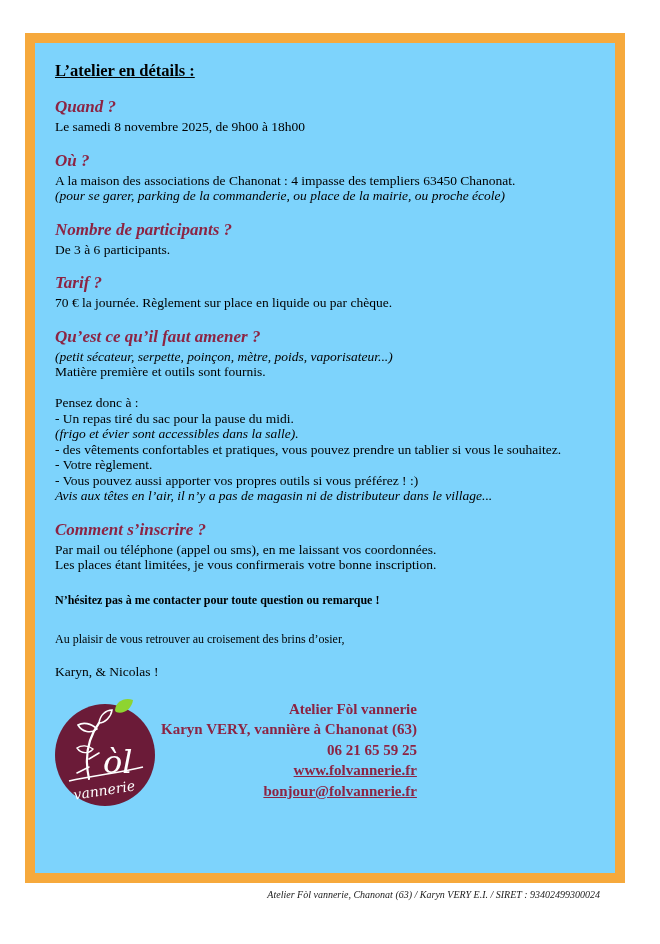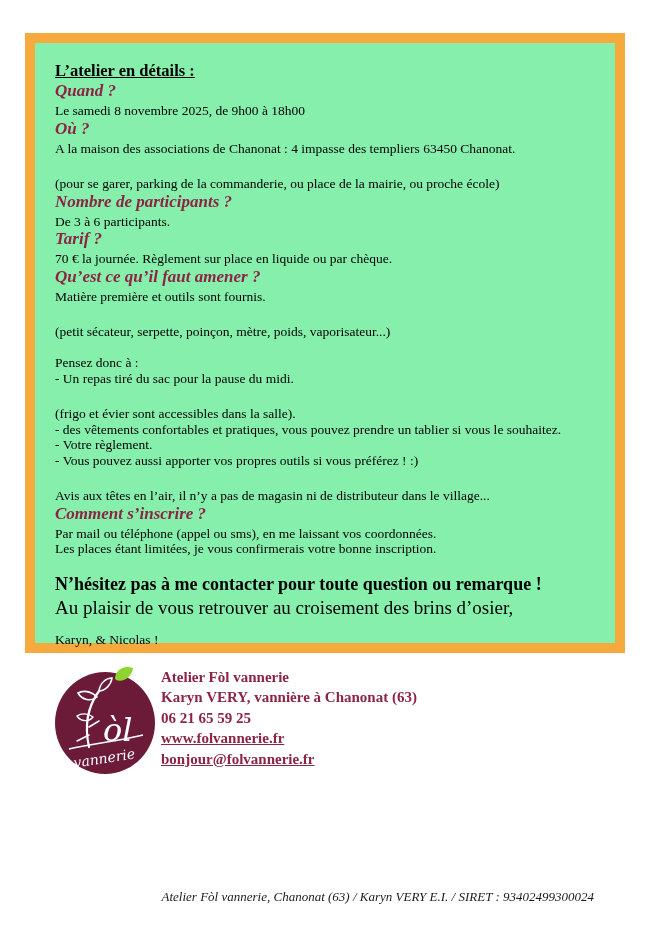--- a/index.html
+++ b/index.html
@@ -14,58 +14,59 @@
   html,body{width:660px;height:944px;background:#ffffff;}
   body{
     font-family:"Liberation Serif", serif;
     color:var(--color-body);
     position:relative;
     overflow:hidden;
   }
   .frame{
     position:absolute;
     left:25px; top:33px;
-    width:600px; height:620px;
+    width:600px; height:850px;
     border:10px solid var(--color-frame);
-    background:#86efac;
+    background:#7dd3fc;
   }
   .content{
     padding:18px 26px 0 20px;
   }
   .doc-title{
     font-size:16.5px;
     font-weight:bold;
     text-decoration:underline;
     color:#000;
     line-height:20px;
   }
   .detail-section .sec-heading{
     font-size:17px;
     font-weight:bold;
     font-style:italic;
     color:var(--color-heading);
     line-height:20px;
+    margin-top:16px;
     margin-bottom:2px;
   }
   .line{
     font-size:13.5px;
     line-height:15.5px;
     color:var(--color-body);
   }
-  .line.italic{margin-top:20px;}
+  .line.italic{font-style:italic;}
   .line.blank{height:15.5px;}
   .note-bold{
     margin-top:19px;
-    font-size:18px;
+    font-size:12px;
     font-weight:bold;
     line-height:16px;
   }
   .closing{
-    margin-top:8px;
-    font-size:19px;
+    margin-top:24px;
+    font-size:12px;
     line-height:15.5px;
   }
   .names{
     margin-top:17px;
     font-size:13.5px;
     line-height:15.5px;
   }
   .signature{
     margin-top:17px;
     display:flex;
@@ -75,30 +76,31 @@
   .contact-block{
     margin-left:4px;
     padding-top:2px;
     color:var(--color-heading);
   }
   .contact-line{
     font-size:15px;
     font-weight:bold;
     line-height:20.5px;
     color:var(--color-heading);
+    text-align:right;
   }
   .contact-line.link{
     text-decoration:underline;
     cursor:pointer;
   }
   .footer-line{
     position:absolute;
     top:889px;
-    right:66px;
-    font-size:13px;
+    right:60px;
+    font-size:10px;
     font-style:italic;
     color:var(--color-footer);
   }
   .logo-script{
     font-family:"DejaVu Serif", serif;
     font-style:italic;
   }
 </style>
 </head>
 <body>
@@ -135,22 +137,22 @@
   <section class="detail-section">
     <h2 class="sec-heading">Tarif ?</h2>
     <div class="sec-lines">
             <p class="line normal">70 € la journée. Règlement sur place en liquide ou par chèque.</p>
           </div>
   </section>
 
   <section class="detail-section">
     <h2 class="sec-heading">Qu’est ce qu’il faut amener ?</h2>
     <div class="sec-lines">
+            <p class="line italic">(petit sécateur, serpette, poinçon, mètre, poids, vaporisateur...)</p>
             <p class="line normal">Matière première et outils sont fournis.</p>
-            <p class="line italic">(petit sécateur, serpette, poinçon, mètre, poids, vaporisateur...)</p>
             <p class="line blank"></p>
             <p class="line normal">Pensez donc à :</p>
             <p class="line normal">- Un repas tiré du sac pour la pause du midi.</p>
             <p class="line italic">(frigo et évier sont accessibles dans la salle).</p>
             <p class="line normal">- des vêtements confortables et pratiques, vous pouvez prendre un tablier si vous le souhaitez.</p>
             <p class="line normal">- Votre règlement.</p>
             <p class="line normal">- Vous pouvez aussi apporter vos propres outils si vous préférez ! :)</p>
             <p class="line italic">Avis aux têtes en l’air, il n’y a pas de magasin ni de distributeur dans le village...</p>
           </div>
   </section>

